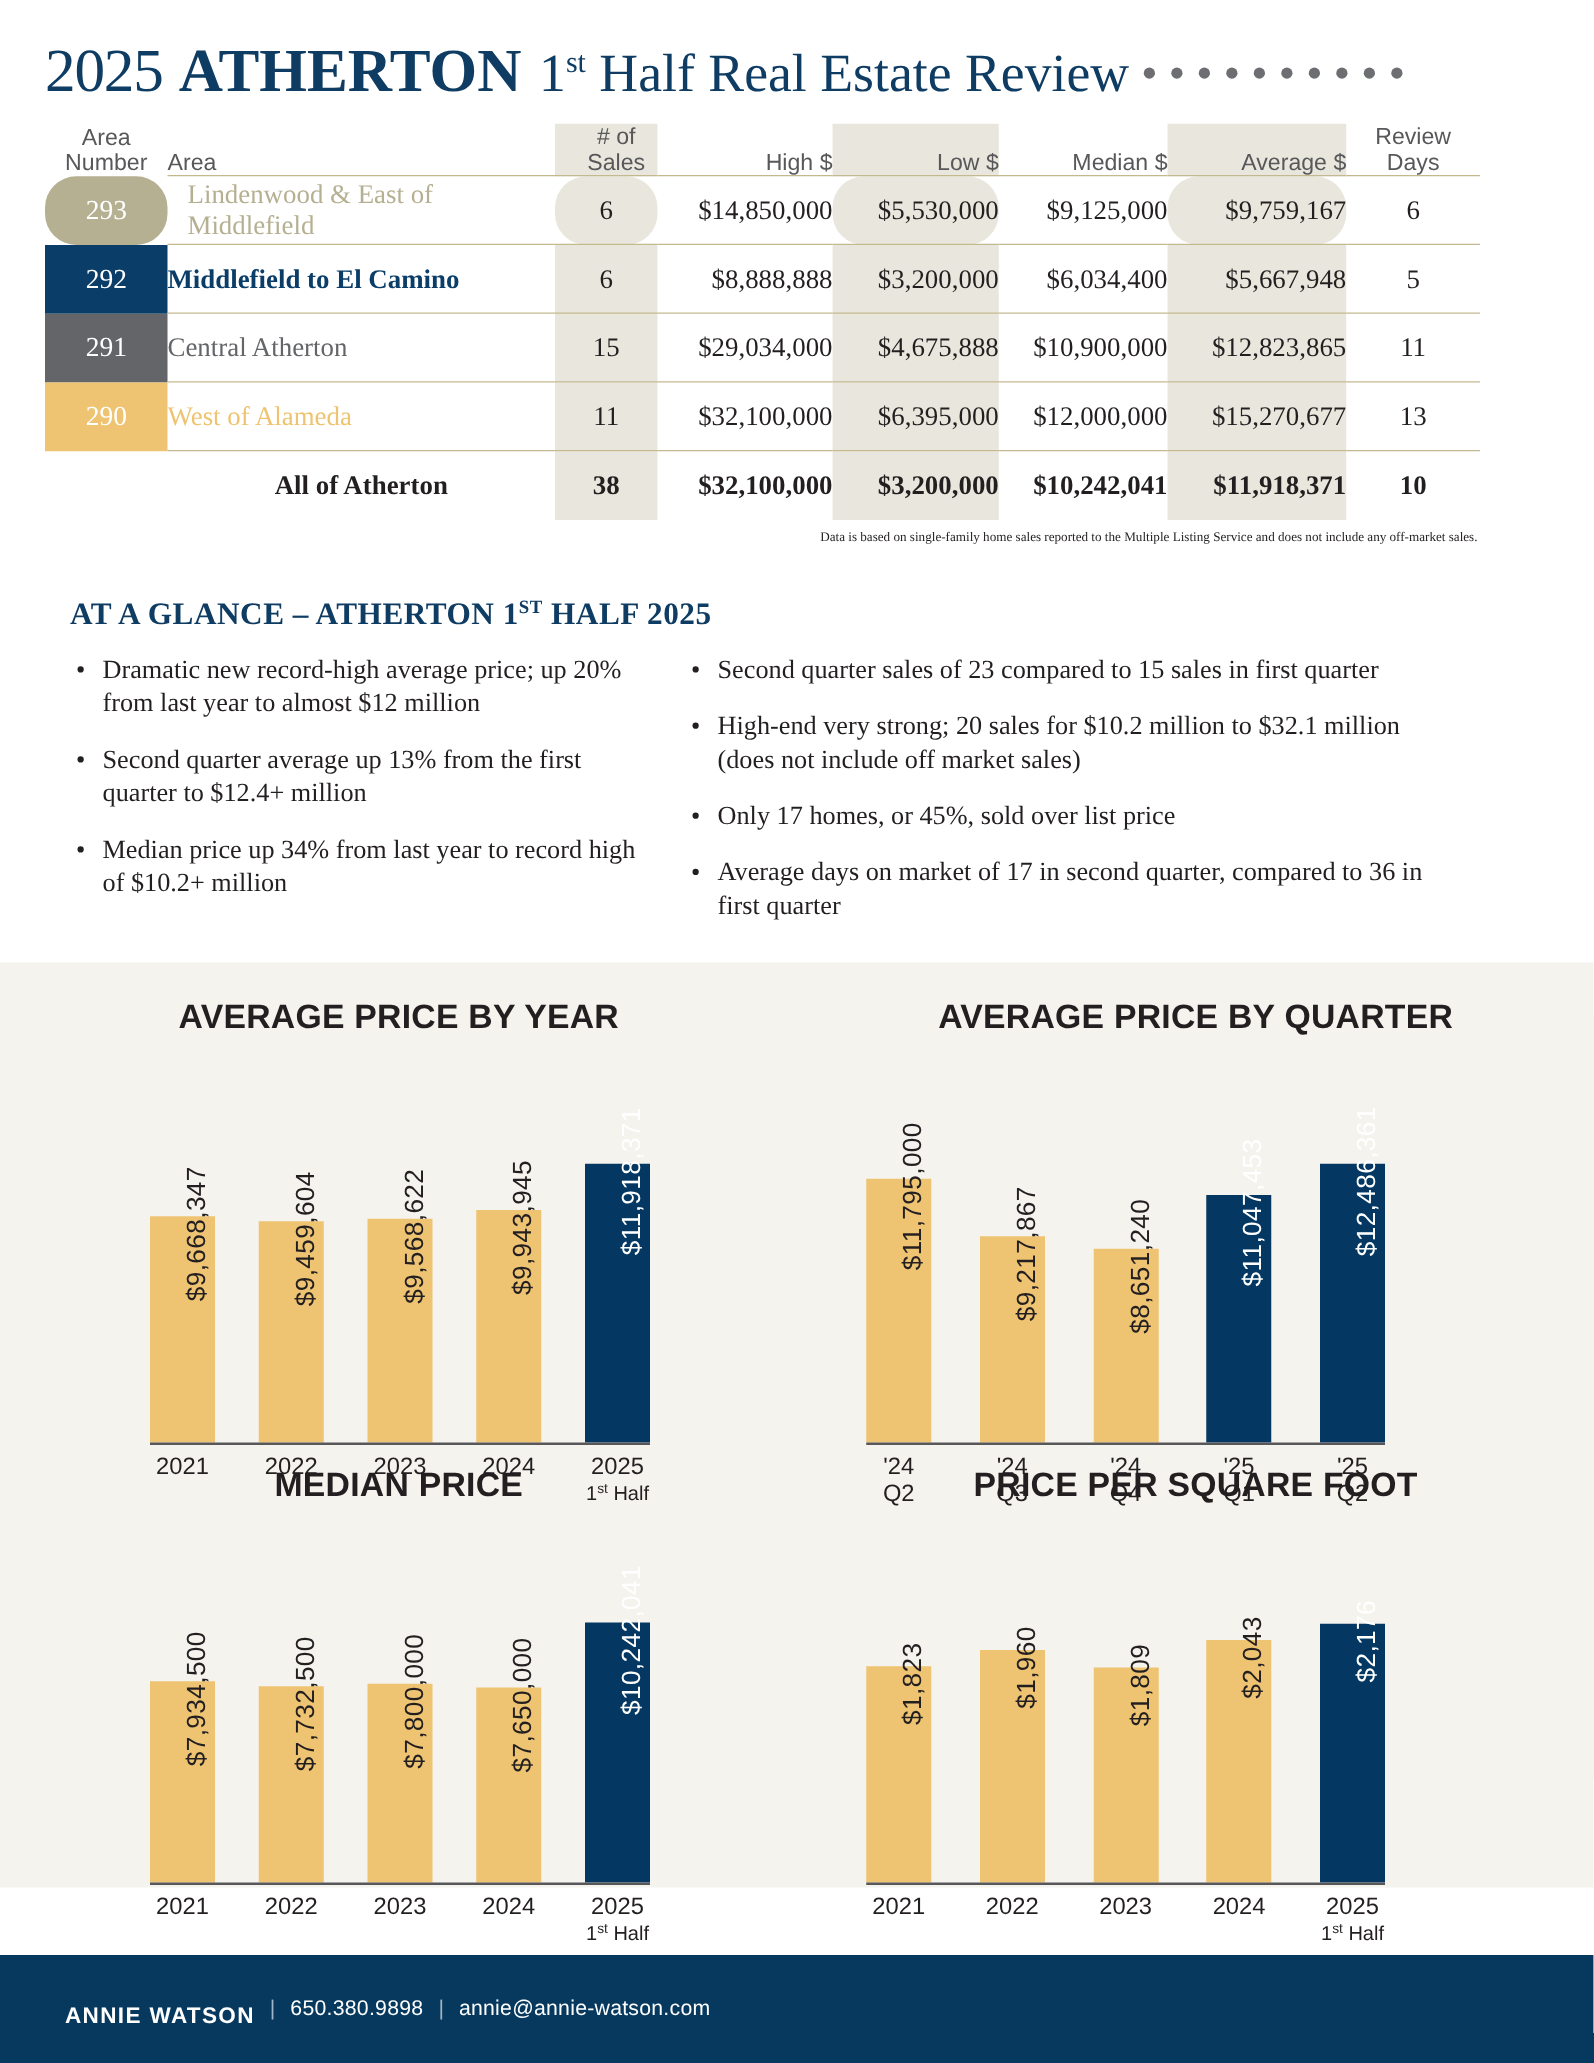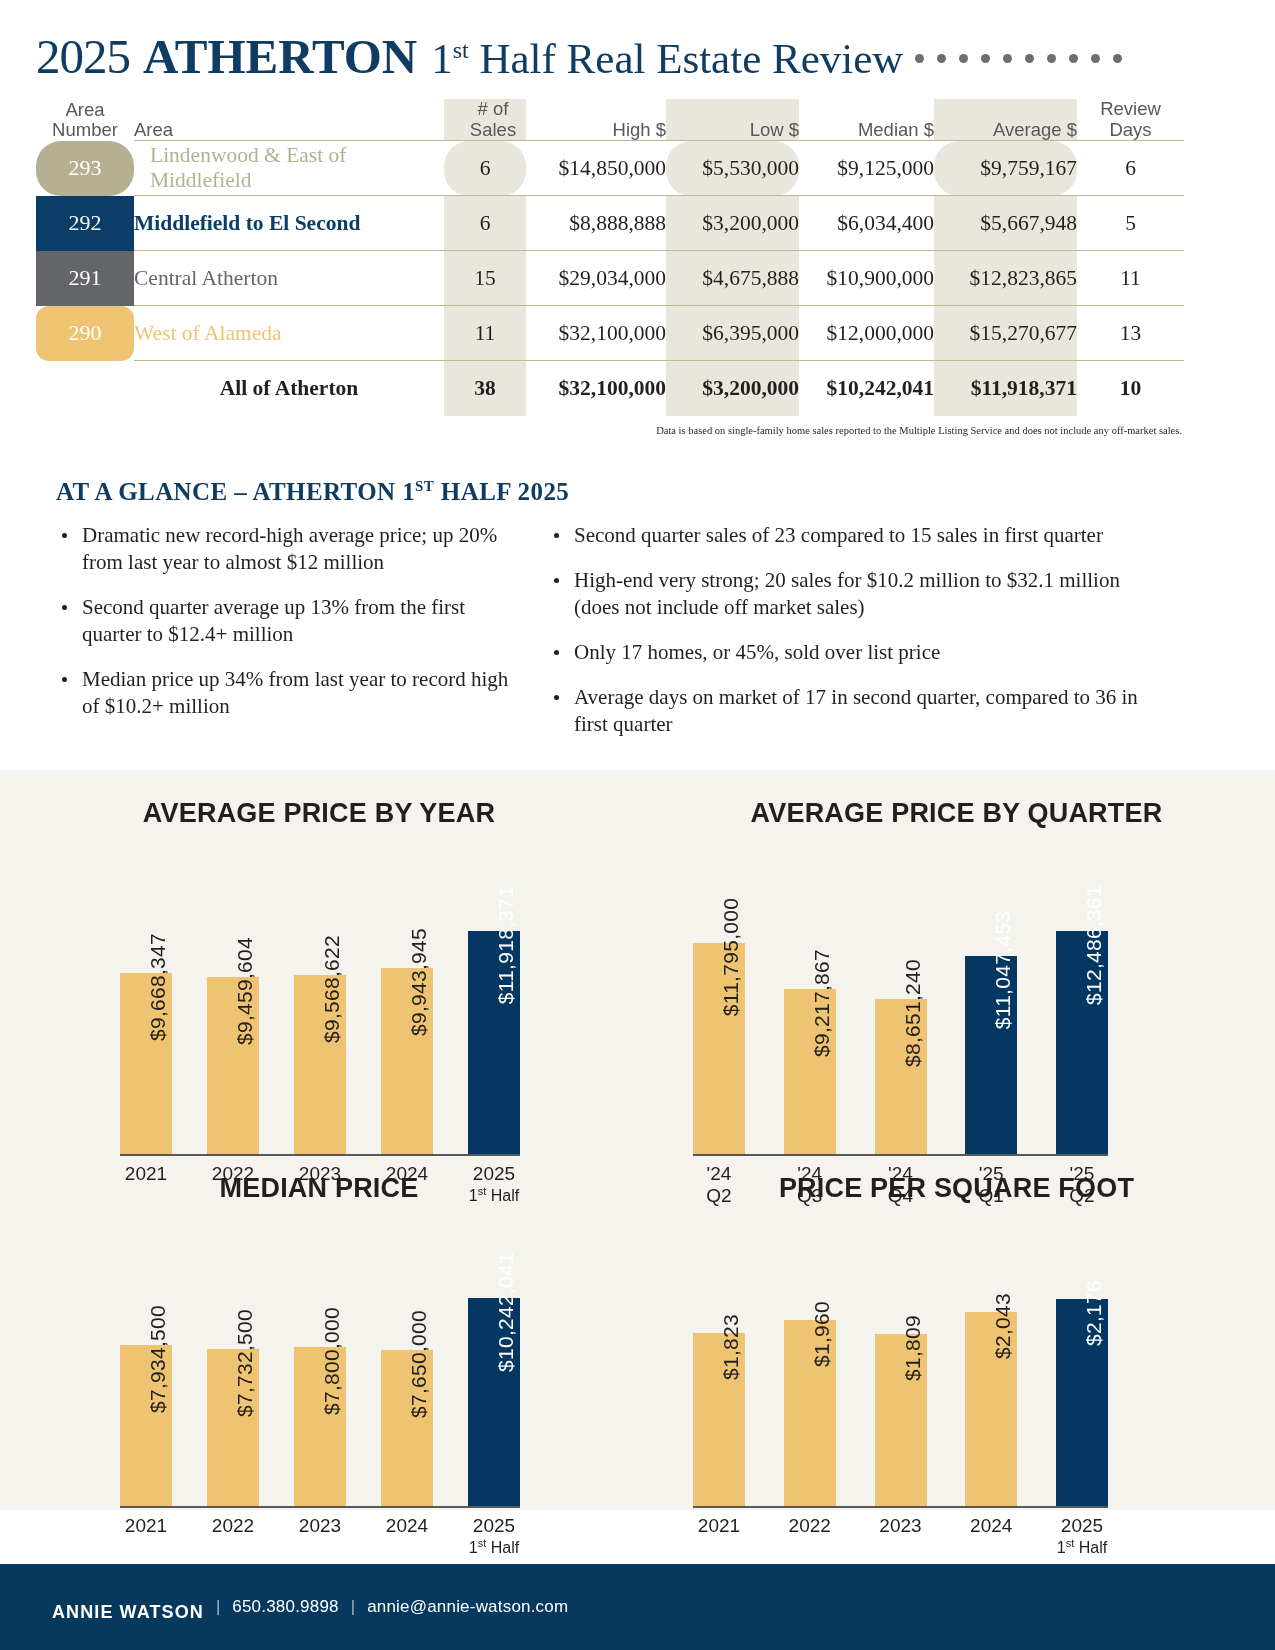--- a/index.html
+++ b/index.html
@@ -204,40 +204,40 @@
             <td class="areaname" style="color: rgb(181, 176, 146); font-weight: normal; padding-left: 16px;">Lindenwood &amp; East of Middlefield</td>
             <td class="n shade">6</td>
             <td class="r">$14,850,000</td>
             <td class="r shade">$5,530,000</td>
             <td class="r">$9,125,000</td>
             <td class="r shade">$9,759,167</td>
             <td class="d">6</td>
           </tr>
           <tr class="r2">
             <td class="num" style="background: rgb(10, 61, 104);">292</td>
-            <td class="areaname" style="color: rgb(10, 61, 104); font-weight: bold;">Middlefield to El Second</td>
+            <td class="areaname" style="color: rgb(10, 61, 104); font-weight: bold;">Middlefield to El Camino</td>
             <td class="n shade">6</td>
             <td class="r">$8,888,888</td>
             <td class="r shade">$3,200,000</td>
             <td class="r">$6,034,400</td>
             <td class="r shade">$5,667,948</td>
             <td class="d">5</td>
           </tr>
           <tr class="r3">
             <td class="num" style="background: rgb(100, 101, 105);">291</td>
             <td class="areaname" style="color: rgb(100, 101, 105); font-weight: normal;">Central Atherton</td>
             <td class="n shade">15</td>
             <td class="r">$29,034,000</td>
             <td class="r shade">$4,675,888</td>
             <td class="r">$10,900,000</td>
             <td class="r shade">$12,823,865</td>
             <td class="d">11</td>
           </tr>
           <tr class="r4">
-            <td class="num" style="background: rgb(238, 196, 114); border-radius: 13px;">290</td>
+            <td class="num" style="background: rgb(238, 196, 114);">290</td>
             <td class="areaname" style="color: rgb(238, 196, 114); font-weight: normal;">West of Alameda</td>
             <td class="n shade">11</td>
             <td class="r">$32,100,000</td>
             <td class="r shade">$6,395,000</td>
             <td class="r">$12,000,000</td>
             <td class="r shade">$15,270,677</td>
             <td class="d">13</td>
           </tr>
           <tr class="total">
             <td class="num"></td>

